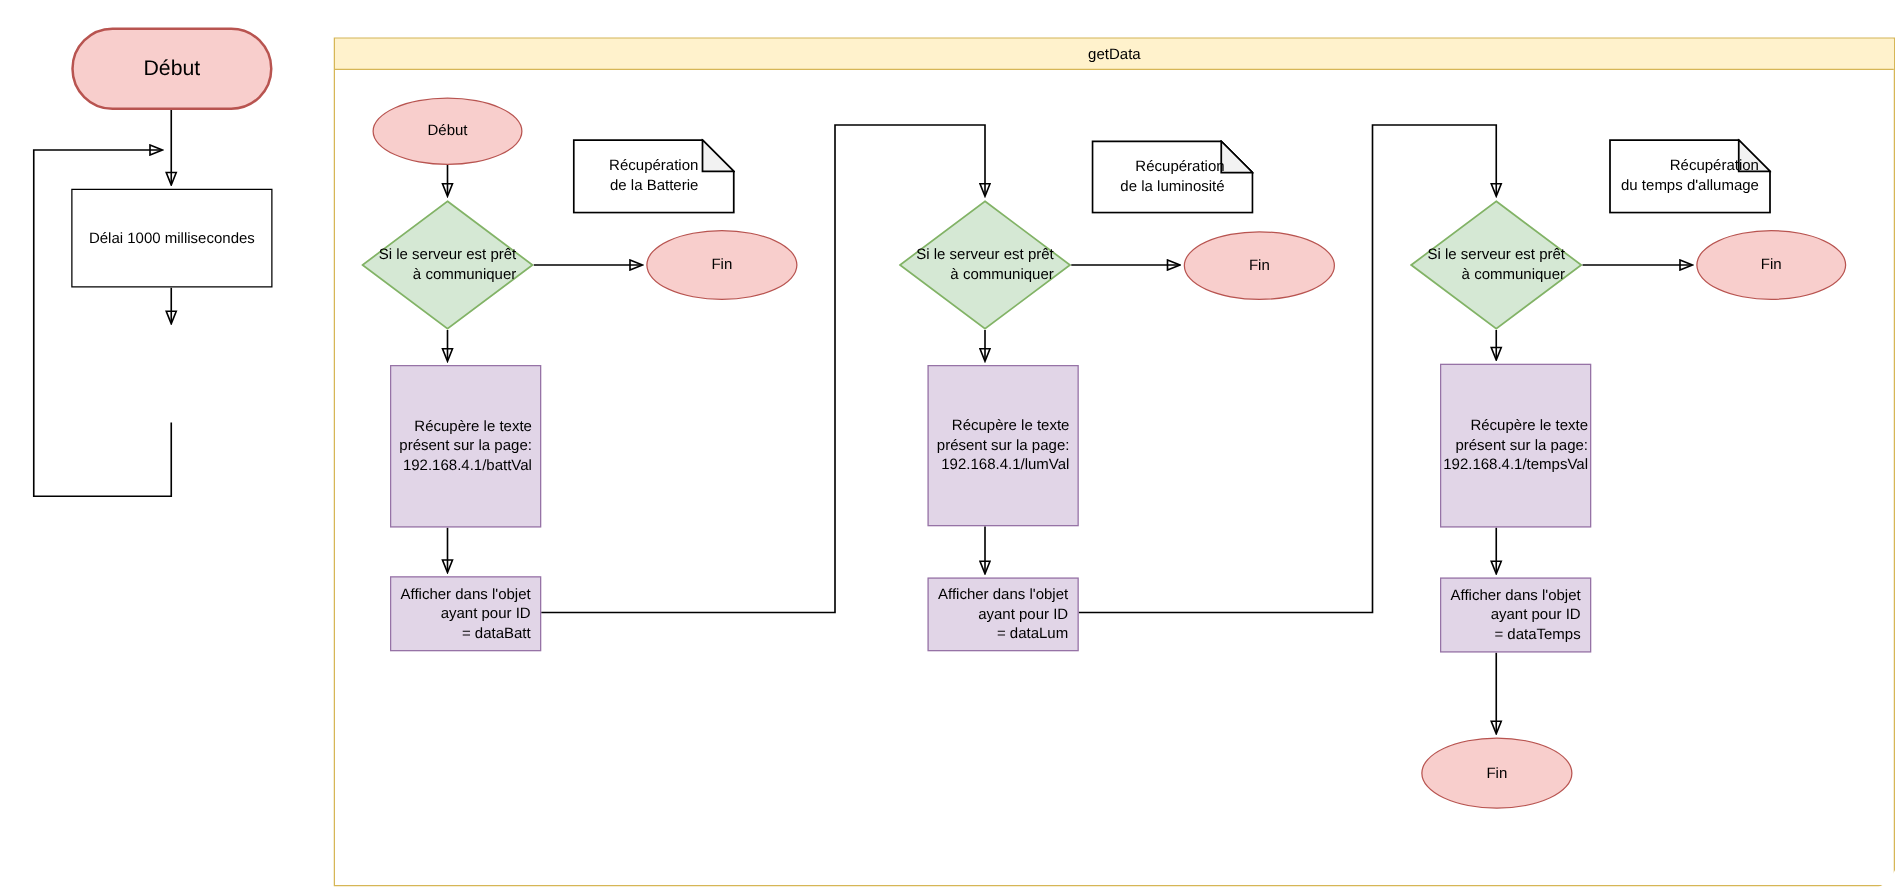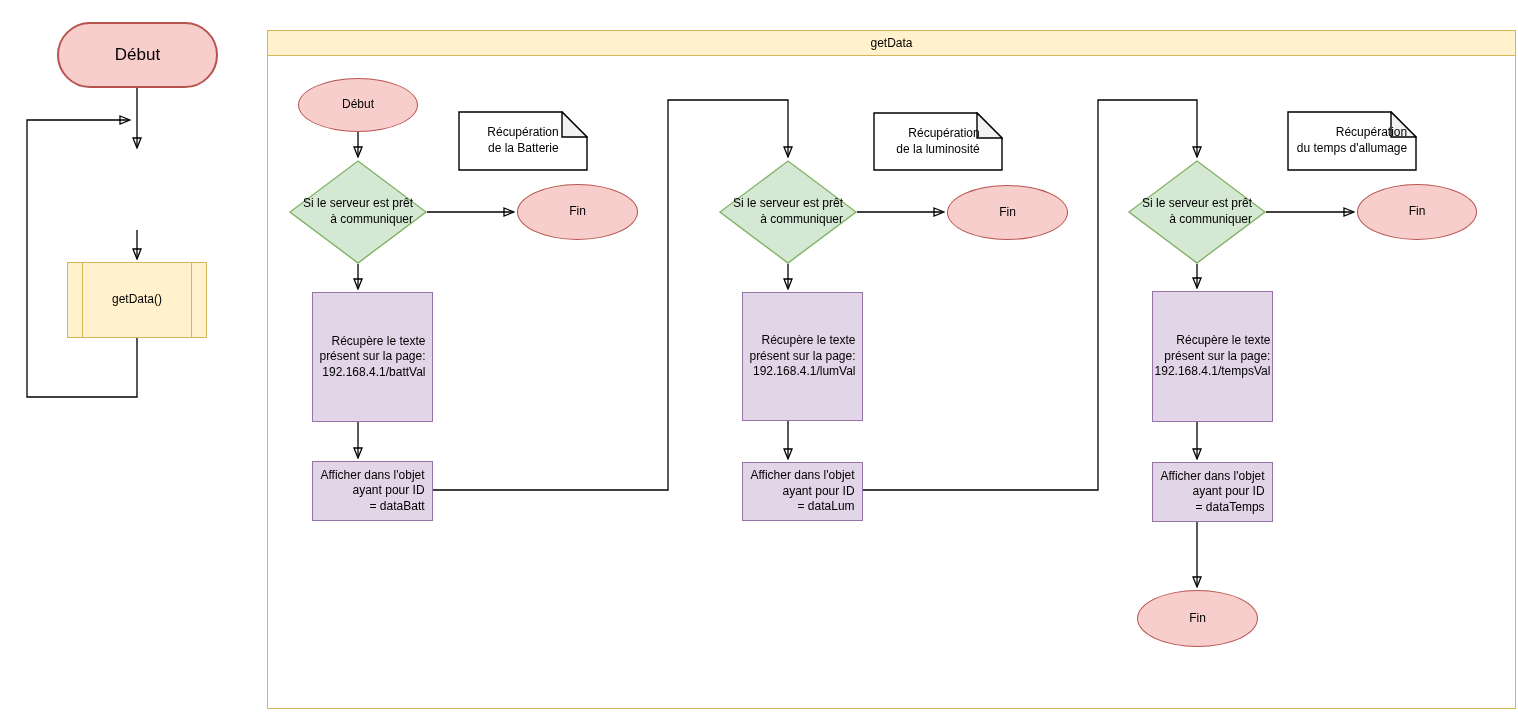--- a/index.html
+++ b/index.html
@@ -1,19 +1,19 @@
 <!DOCTYPE html>
 <html style="--red-fill: #f8cecc; --red-stroke: #b85450; --green-fill: #d5e8d4; --green-stroke: #82b366; --purple-fill: #e1d5e7; --purple-stroke: #9673a6; --yellow-fill: #fff2cc; --yellow-stroke: #d6b656; --note-fill: #ffffff; --note-stroke: #000000; --note-fold-fill: #f2f2f2; --line-color: #000000;"><head>
 <meta charset="utf-8">
 <style>
   html,body { margin:0; padding:0; background:#ffffff; }
   #canvas {
     position:relative; width:1518px; height:712px;
     font-family:"Liberation Sans", sans-serif;
-    color:#000; overflow:hidden; background:#ffffff;
+    color:#000; overflow:hidden; background:#ffffff;border-radius:26px;
   }
   svg.wires { position:absolute; left:0; top:0; width:1518px; height:712px; }
   svg.wires path { fill:none; stroke:var(--line-color); stroke-width:1.3; }
 
   .shape {
     position:absolute; box-sizing:border-box;
     display:flex; align-items:center; justify-content:center;
     text-align:right; font-size:12px; line-height:1.3;
     white-space:pre-line;
   }
@@ -95,24 +95,24 @@
     <path d="M1266 212 H1353" marker-end="url(#arr)"></path>
     <path d="M1197 264 V287" marker-end="url(#arr)"></path>
     <path d="M1197 422 V458" marker-end="url(#arr)"></path>
     <path d="M1197 522 V586" marker-end="url(#arr)"></path>
   </svg>
 
   <div class="shape terminal" style="left:57px; top:22px; width:161px; height:66px;">
     <span>Début</span>
   </div>
 
-
-  <div class="shape subproc" style="left:67px; top:262px; width:140px; height:76px;">
-    <span>getData()</span>
-  </div>
+  <div class="shape plain-rect" style="left:57px; top:151px; width:161px; height:79px;">
+    <span>Délai 1000 millisecondes</span>
+  </div>
+
 
   <div class="shape ellipse" style="left:298px; top:78px; width:120px; height:54px;">
     <span>Début</span>
   </div>
 
   <div class="shape note" style="left:458px; top:91px; width:130px; height:60px;">
     <svg viewBox="0 0 130 60" preserveAspectRatio="none">
       <path class="body" d="M1,1 L104,1 L129,26 L129,59 L1,59 Z"></path>
       <path class="fold" d="M104,1 L104,26 L129,26 Z"></path>
     </svg>

